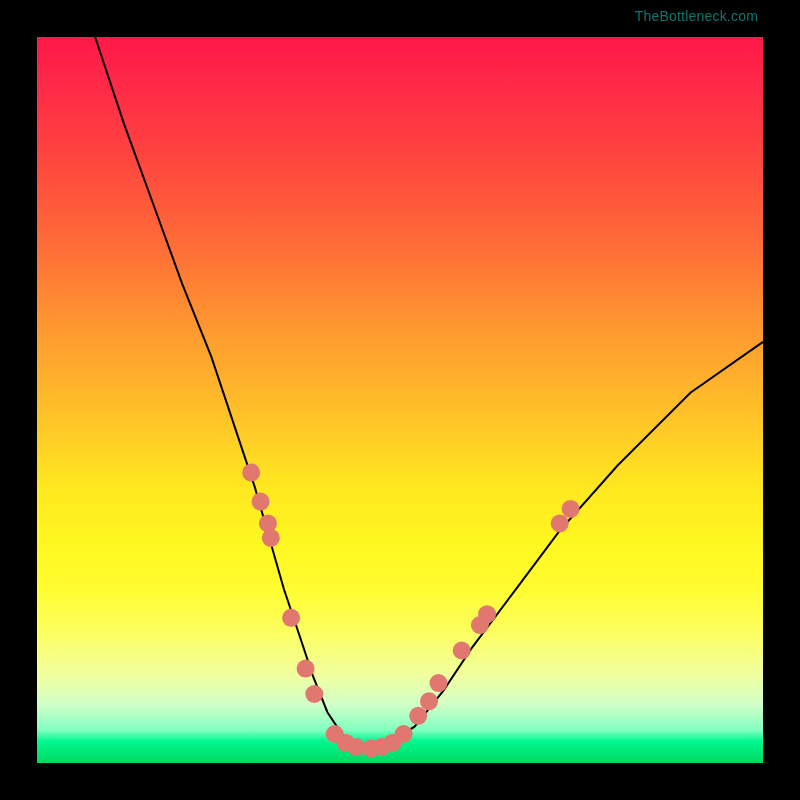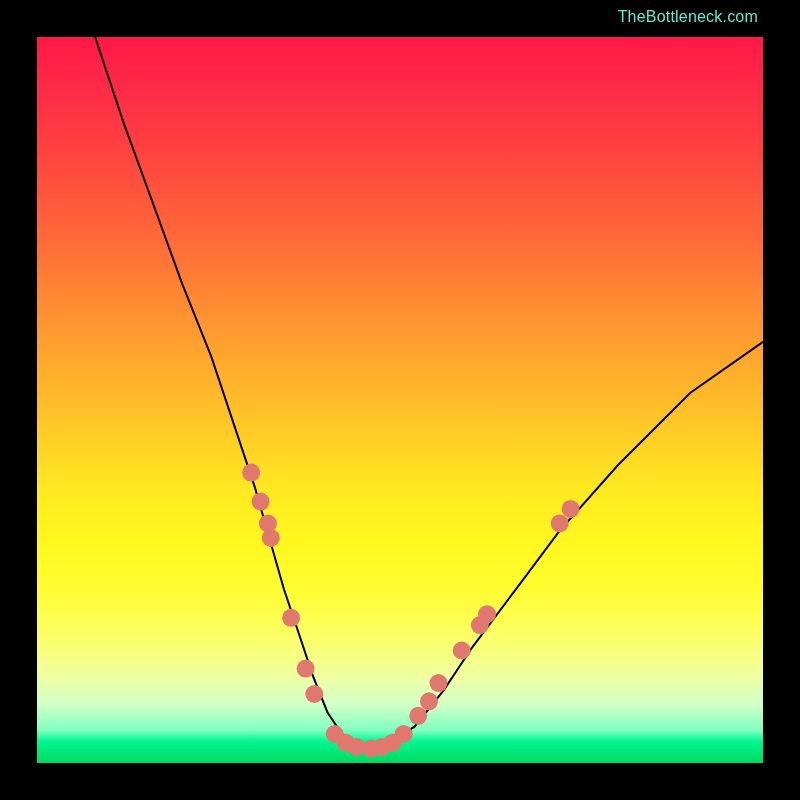--- a/index.html
+++ b/index.html
@@ -41,22 +41,22 @@
       #80ffc0 95.5%,
       #00f890 97%,
       #00e878 98.5%,
       #00d860 100%
     );
   }
   .watermark {
     position: absolute;
     top: 8px;
     right: 42px;
-    color: #5eead4;
-    font-size: 16px;
+    color: #0f766e;
+    font-size: 14px;
     font-weight: 500;
     letter-spacing: 0.2px;
   }
   svg.curve {
     position: absolute;
     left: 0;
     top: 0;
     width: 726px;
     height: 726px;
     overflow: visible;

